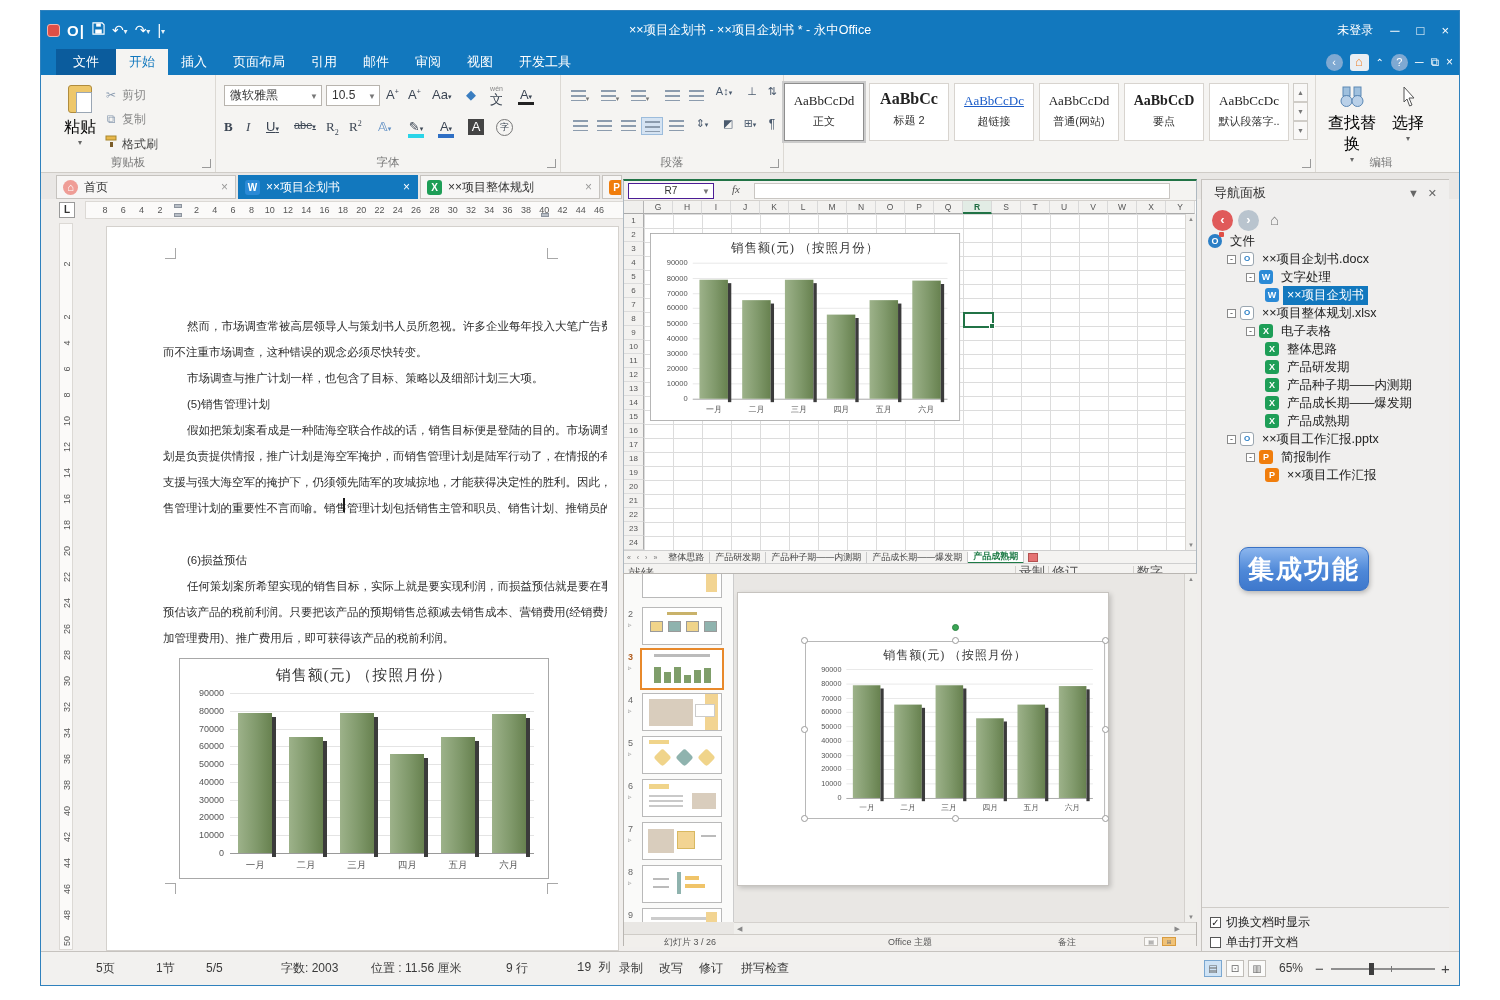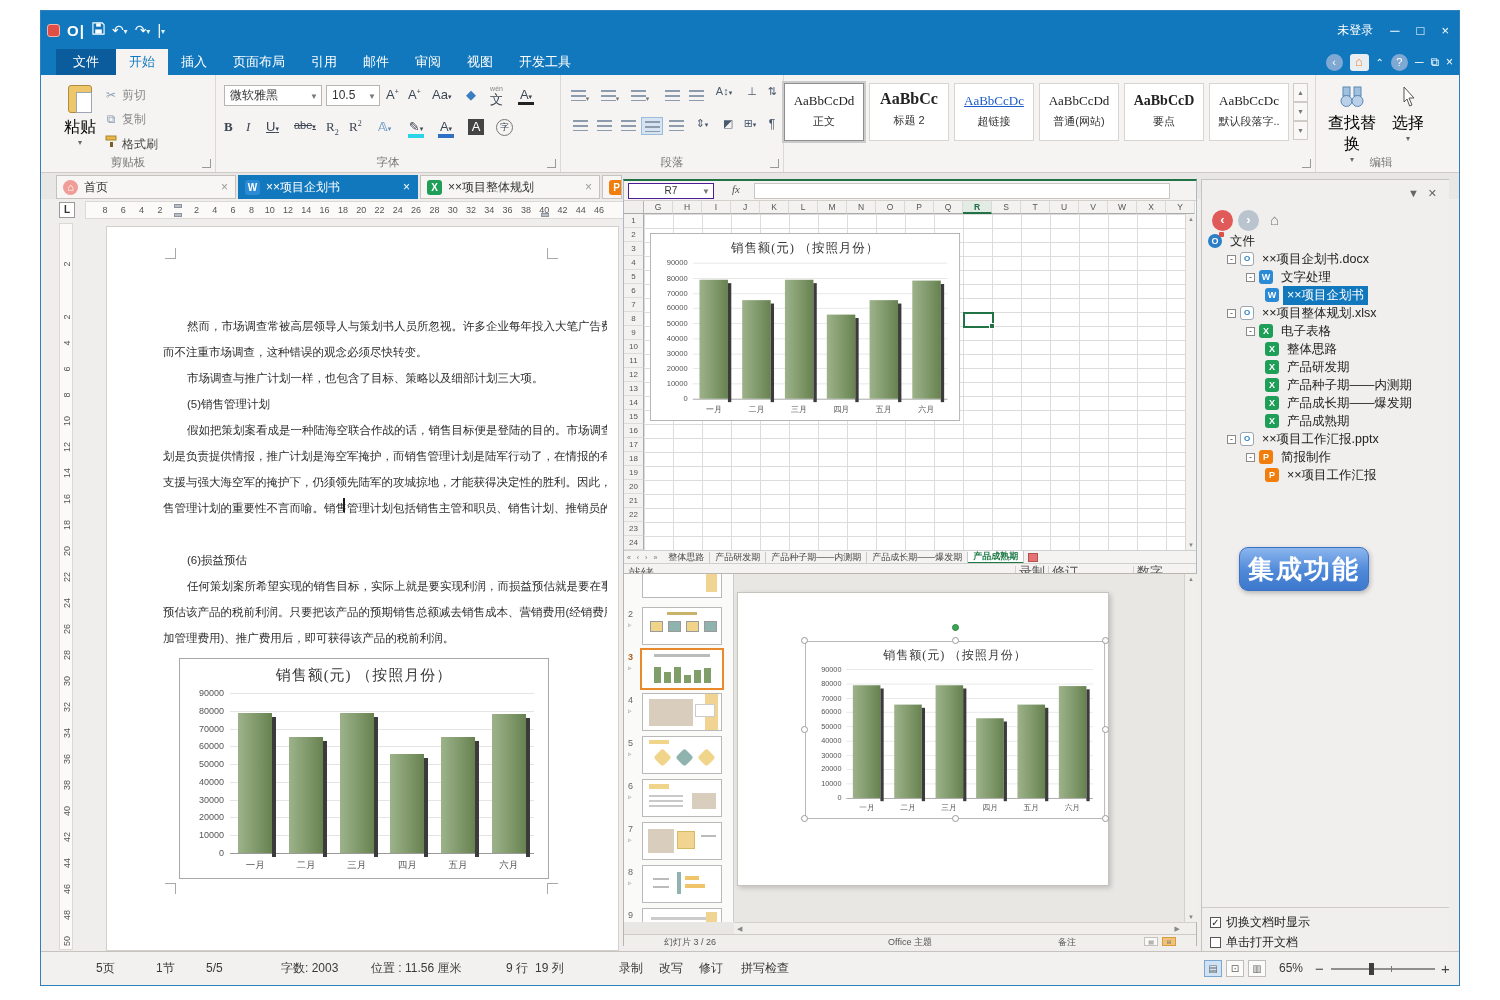--- a/index.html
+++ b/index.html
@@ -165,20 +165,21 @@
       <span class="ologo">O|</span>
       <span class="qbtn"><svg width="13" height="13" viewBox="0 0 14 14">
             <path d="M1 1h10l2 2v10H1z" fill="none" stroke="#fff" stroke-width="1.2"></path>
             <rect x="3.5" y="8" width="7" height="4.5" fill="#fff"></rect>
             <rect x="4.5" y="1.5" width="5" height="3.5" fill="#fff"></rect>
           </svg></span>
       <span class="qbtn">↶<i class="dv">▾</i></span>
       <span class="qbtn">↷<i class="dv">▾</i></span>
       <span class="qbtn">|<i class="dv">▾</i></span>
     </div>
+    <div class="wtitle">××项目企划书 - ××项目企划书 * - 永中Office</div>
     <div class="tbright">
       <span>未登录</span>
       <span class="wbtn">─</span>
       <span class="wbtn">□</span>
       <span class="wbtn">×</span>
     </div>
   </div>
 
   <div class="menubar">
     <div id="menuTabs"><div class="mtab file" style="position: relative;">文件</div><div class="mtab active" style="position: relative;">开始</div><div class="mtab" style="position: relative;">插入</div><div class="mtab" style="position: relative;">页面布局</div><div class="mtab" style="position: relative;">引用</div><div class="mtab" style="position: relative;">邮件</div><div class="mtab" style="position: relative;">审阅</div><div class="mtab" style="position: relative;">视图</div><div class="mtab" style="position: relative;">开发工具</div></div>
@@ -691,20 +692,21 @@
     <div class="pptstatus">
       <span style="position:absolute;left:40px;top:1px">幻灯片 3 / 26</span>
       <span style="position:absolute;left:0;right:0;text-align:center;top:1px">Office 主题</span>
       <span style="position:absolute;right:120px;top:1px">备注</span>
       <span class="pico" style="right:38px">▤</span>
       <span class="pico act" style="right:20px">⊞</span>
     </div>
   </div>
 
   <div class="nav">
+    <div class="navhead">导航面板</div>
     <span class="navhr" style="right:30px">▼</span>
     <span class="navhr" style="right:12px">✕</span>
     <div class="navbtn" style="left:10px;background:#e05a5a">‹</div>
     <div class="navbtn" style="left:36px;background:#b9c4ce">›</div>
     <div class="navbtn" style="left:62px;background:none;color:#777;font-size:15px">⌂</div>
     <div id="navTree">
         <div class="trow" style="top: 0px; left: 6px;">
           <div class="tico files" style="position: relative;">O</div>
           <div class="tlabel" style="position: relative;">文件</div>
         </div>
@@ -782,21 +784,21 @@
   </div>
 
   <div class="statusbar">
     <div id="sbLeft">
         <div class="sbitem" style="left: 55px;">5页</div>
         <div class="sbitem" style="left: 115px;">1节</div>
         <div class="sbitem" style="left: 165px;">5/5</div>
         <div class="sbitem" style="left: 240px;">字数: 2003</div>
         <div class="sbitem" style="left: 330px;">位置 : 11.56 厘米</div>
         <div class="sbitem" style="left: 465px;">9 行</div>
-        <div class="sbitem" style="left: 494px;">19 列</div>
+        <div class="sbitem" style="left: 536px; font-family: Liberation Mono, monospace;">19 列</div>
         <div class="sbitem" style="left: 578px;">录制</div>
         <div class="sbitem" style="left: 618px;">改写</div>
         <div class="sbitem" style="left: 658px;">修订</div>
         <div class="sbitem" style="left: 700px;">拼写检查</div>
       </div>
     <div class="viewico act" style="left:1163px">▤</div>
     <div class="viewico" style="left:1185px">⊡</div>
     <div class="viewico" style="left:1207px">▥</div>
     <div class="sbitem" style="left:1238px">65%</div>
     <div class="zsign" style="left:1274px">−</div>

